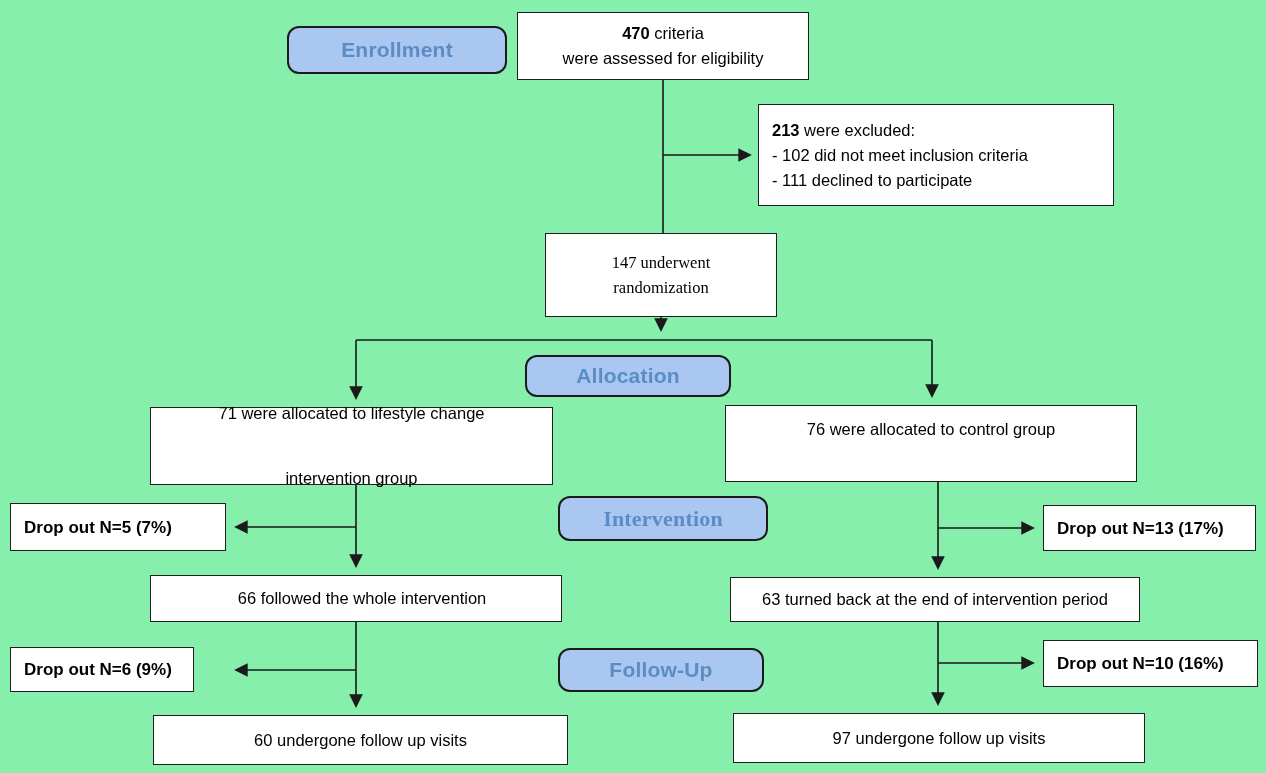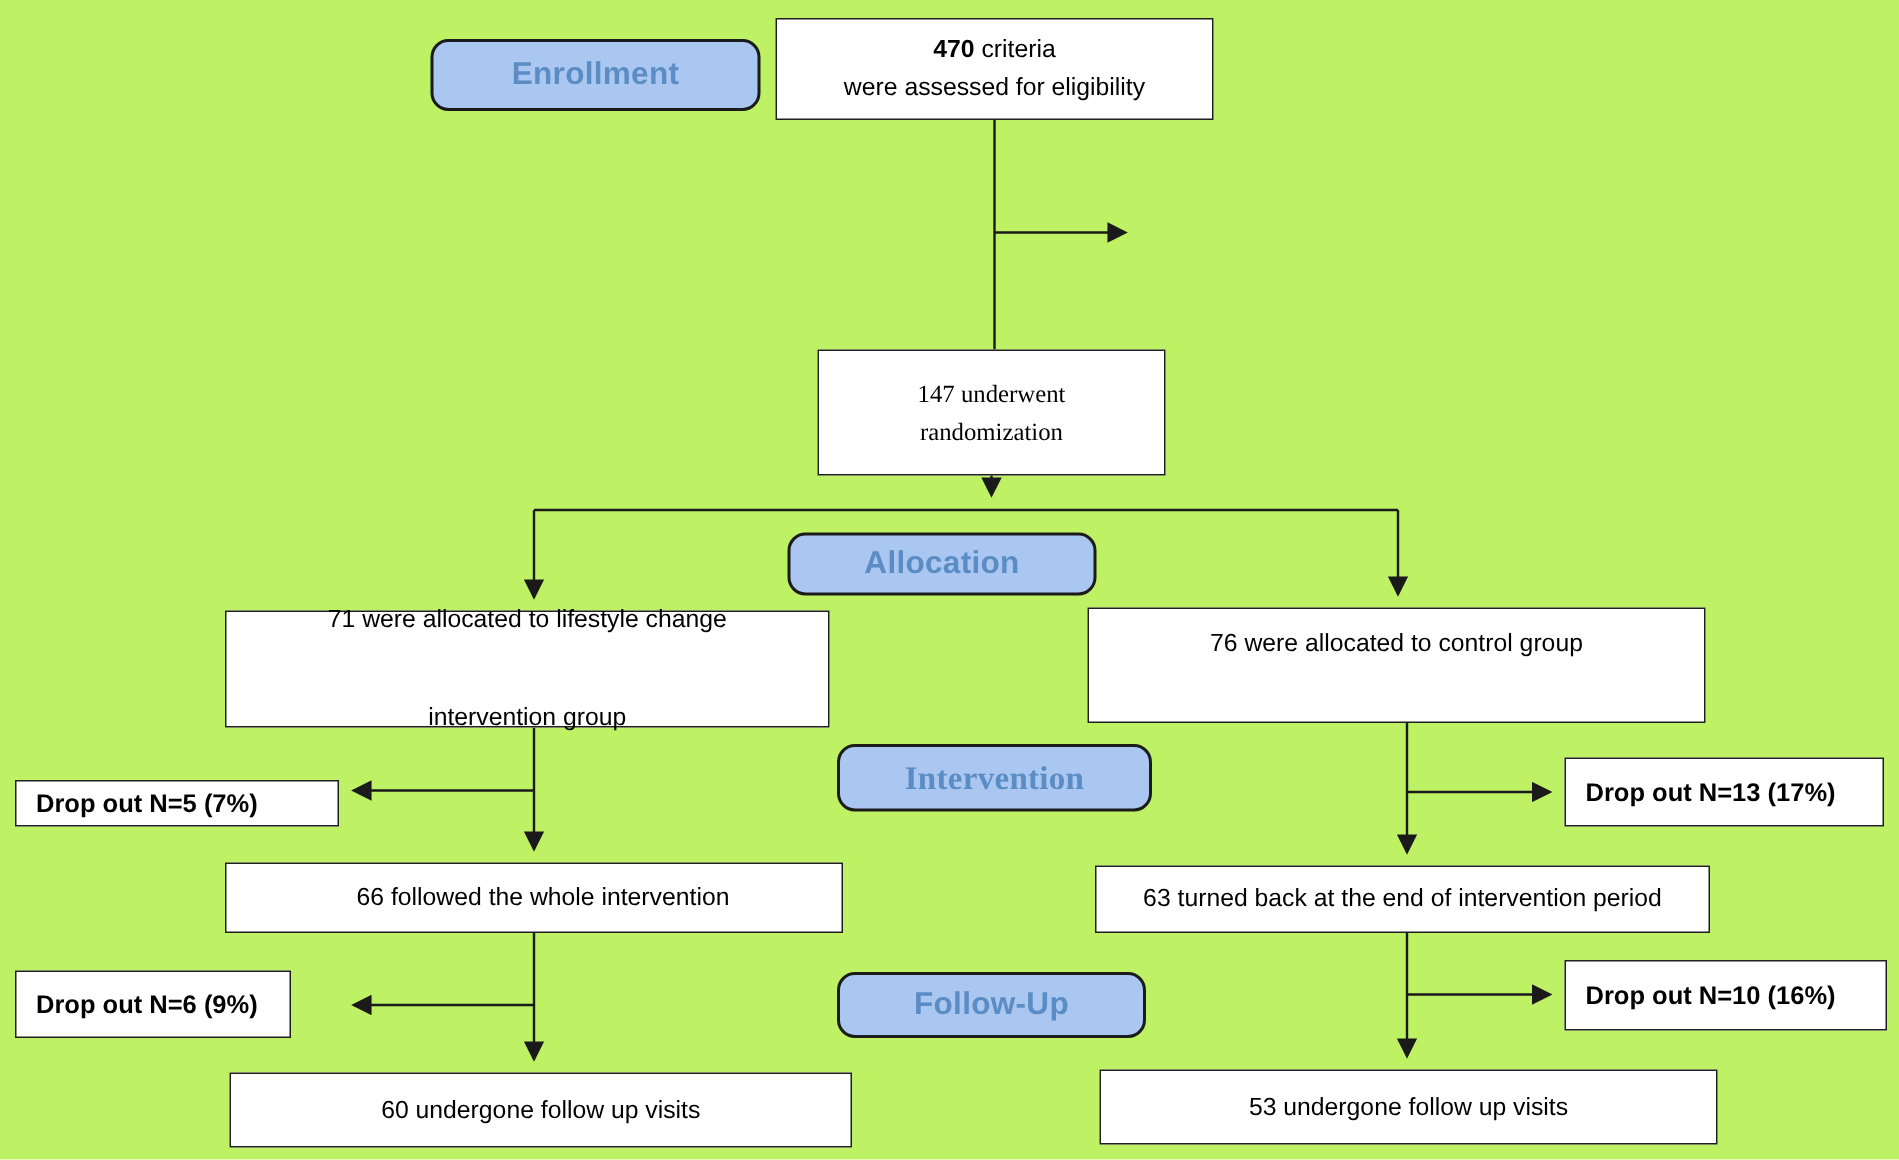--- a/index.html
+++ b/index.html
@@ -1,19 +1,19 @@
 <!DOCTYPE html>
 <html style="--stage-fill: #a9c7f0; --stage-text: #5b8cc4;"><head>
 <meta charset="utf-8">
 <style>
   html,body{margin:0;padding:0;background:#ffffff;}
   #canvas{
     position:relative;
     width:1266px;height:773px;
-    background:#bef264;
+    background:#86efac;
     font-family:"Liberation Sans", sans-serif;
     color:#000;
     overflow:hidden;
   }
   #connectors{position:absolute;left:0;top:0;z-index:0;}
   .node{
     position:absolute;
     background:#ffffff;
     border:1.6px solid #1f1f1f;
     box-sizing:border-box;
@@ -100,36 +100,41 @@
 
   <div class="stage serif" style="left:558px;top:496px;width:210px;height:45px;">Intervention</div>
 
   <div class="stage" style="left:558px;top:648px;width:206px;height:44px;">Follow-Up</div>
 
   <div class="node" style="left:517px;top:12px;width:292px;height:68px;">
     <div><span class="b">470</span><span> criteria</span></div>
     <div>were assessed for eligibility</div>
   </div>
 
+  <div class="node left-text" style="left:758px;top:104px;width:356px;height:102px;">
+    <div><span class="b">213</span><span> were excluded:</span></div>
+    <div>- 102 did not meet inclusion criteria</div>
+    <div>- 111 declined to participate</div>
+  </div>
 
   <div class="node" style="left:545px;top:233px;width:232px;height:84px;font-family:Liberation Serif, serif;">
     <div>147 underwent</div>
     <div>randomization</div>
   </div>
 
   <div class="node" style="left:150px;top:407px;width:403px;height:78px;gap:40px;">
     <div>71 were allocated to lifestyle change</div>
     <div>intervention group</div>
   </div>
 
   <div class="node align-top" style="left:725px;top:405px;width:412px;height:77px;">
     <div>76 were allocated to control group</div>
   </div>
 
-  <div class="node left-text dropout" style="left:10px;top:520px;width:216px;height:31px;padding-left:13px;">
+  <div class="node left-text dropout" style="left:10px;top:503px;width:216px;height:48px;padding-left:13px;">
     <div>Drop out N=5 (7%)</div>
   </div>
 
   <div class="node left-text dropout" style="left:1043px;top:505px;width:213px;height:46px;">
     <div>Drop out N=13 (17%)</div>
   </div>
 
   <div class="node" style="left:150px;top:575px;width:412px;height:47px;padding-left:12px;">
     <div>66 followed the whole intervention</div>
   </div>
@@ -144,16 +149,16 @@
 
   <div class="node left-text dropout" style="left:1043px;top:640px;width:215px;height:47px;">
     <div>Drop out N=10 (16%)</div>
   </div>
 
   <div class="node" style="left:153px;top:715px;width:415px;height:50px;">
     <div>60 undergone follow up visits</div>
   </div>
 
   <div class="node" style="left:733px;top:713px;width:412px;height:50px;">
-    <div>53 undergone follow up visits</div>
+    <div>97 undergone follow up visits</div>
   </div>
 
 </div>
 
 </body></html>

